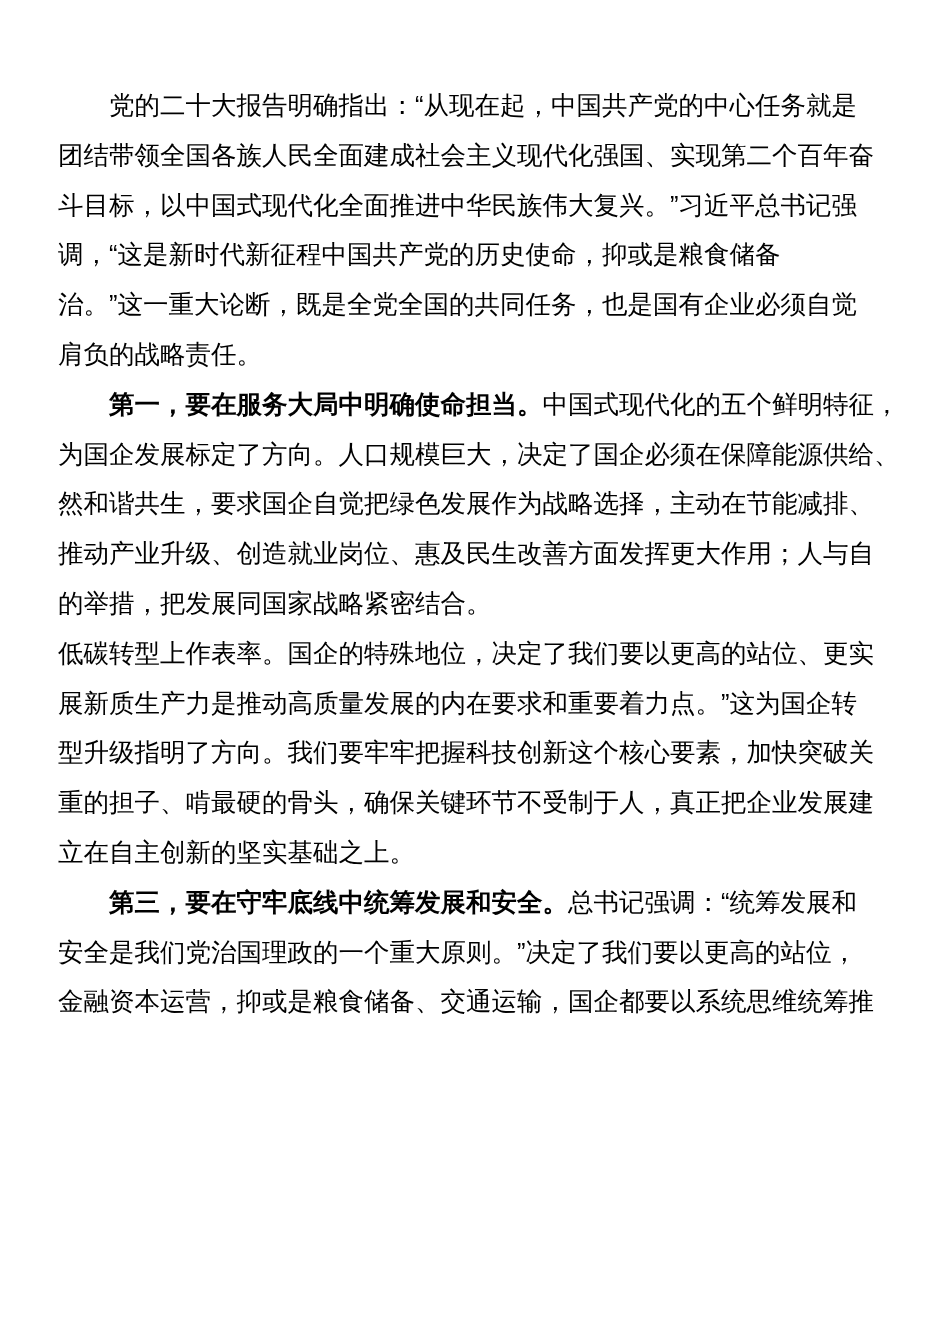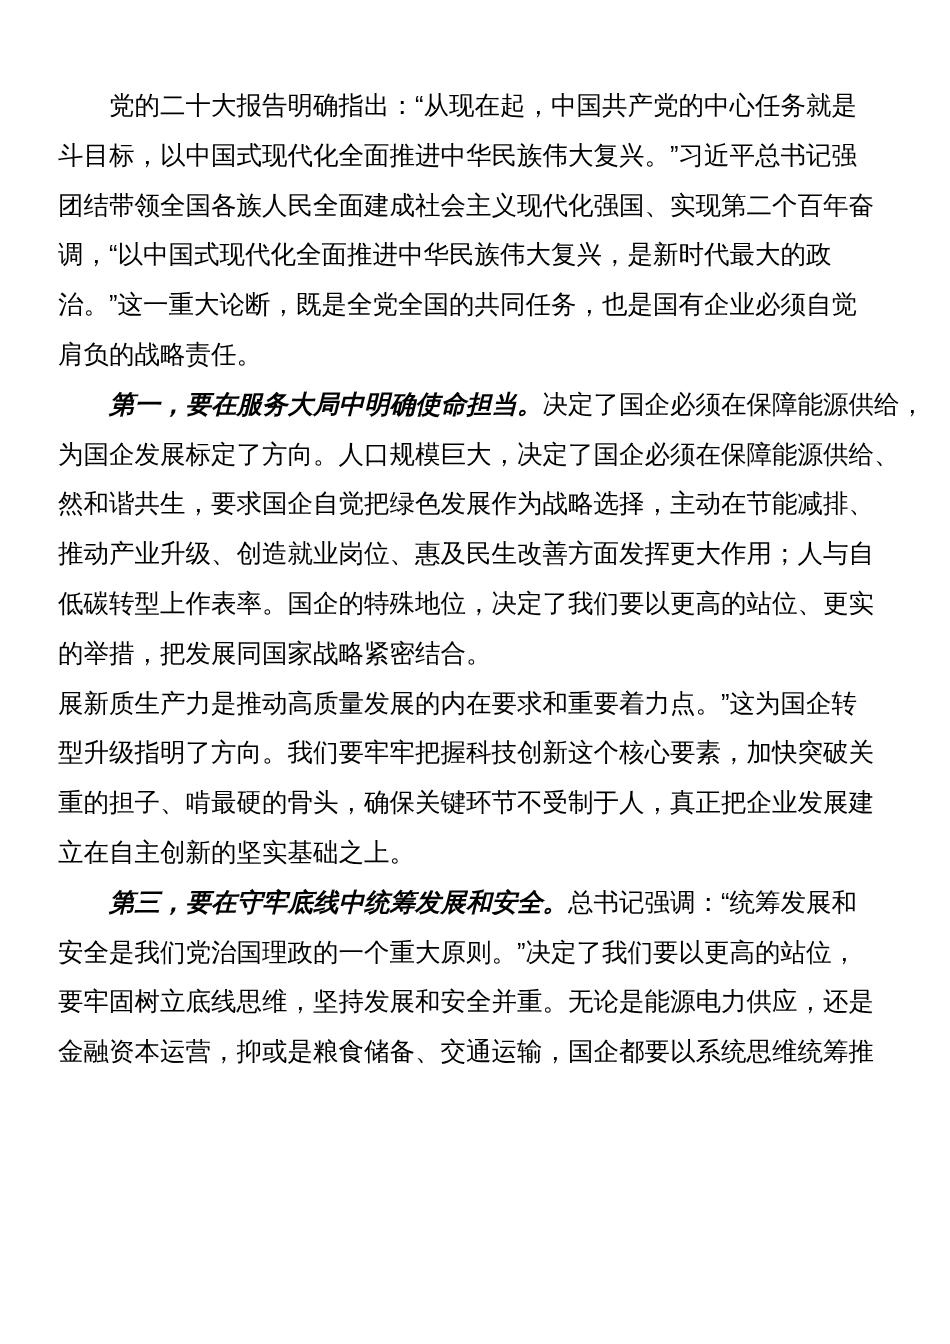--- a/index.html
+++ b/index.html
@@ -33,53 +33,51 @@
     height: 49.8px;
     line-height: 49.8px;
     white-space: nowrap;
     letter-spacing: 0;
   }
   .line.first {
     text-indent: 51px; 
   }
   .seg-bold {
     font-weight: 700;
-    font-style: italic;
   }
   .seg-regular {
     font-weight: 400;
   }
 </style>
 </head>
 <body>
 
 <div class="page" style="background: rgb(255, 255, 255);">
   <div class="doc-body" style="color: rgb(0, 0, 0);">
       <div class="paragraph">
         <div class="line first"><span class="seg-regular">党的二十大报告明确指出：“从现在起，中国共产党的中心任务就是</span></div>
+        <div class="line"><span class="seg-regular">团结带领全国各族人民全面建成社会主义现代化强国、实现第二个百年奋</span></div>
         <div class="line"><span class="seg-regular">斗目标，以中国式现代化全面推进中华民族伟大复兴。”习近平总书记强</span></div>
-        <div class="line"><span class="seg-regular">团结带领全国各族人民全面建成社会主义现代化强国、实现第二个百年奋</span></div>
-        <div class="line"><span class="seg-regular">调，“以中国式现代化全面推进中华民族伟大复兴，是新时代最大的政</span></div>
+        <div class="line"><span class="seg-regular">调，“这是新时代新征程中国共产党的历史使命，抑或是粮食储备</span></div>
         <div class="line"><span class="seg-regular">治。”这一重大论断，既是全党全国的共同任务，也是国有企业必须自觉</span></div>
         <div class="line"><span class="seg-regular">肩负的战略责任。</span></div>
       </div>
       <div class="paragraph">
-        <div class="line first"><span class="seg-bold">第一，要在服务大局中明确使命担当。</span><span class="seg-regular">决定了国企必须在保障能源供给，</span></div>
+        <div class="line first"><span class="seg-bold">第一，要在服务大局中明确使命担当。</span><span class="seg-regular">中国式现代化的五个鲜明特征，</span></div>
         <div class="line"><span class="seg-regular">为国企发展标定了方向。人口规模巨大，决定了国企必须在保障能源供给、</span></div>
         <div class="line"><span class="seg-regular">然和谐共生，要求国企自觉把绿色发展作为战略选择，主动在节能减排、</span></div>
         <div class="line"><span class="seg-regular">推动产业升级、创造就业岗位、惠及民生改善方面发挥更大作用；人与自</span></div>
+        <div class="line"><span class="seg-regular">的举措，把发展同国家战略紧密结合。</span></div>
         <div class="line"><span class="seg-regular">低碳转型上作表率。国企的特殊地位，决定了我们要以更高的站位、更实</span></div>
-        <div class="line"><span class="seg-regular">的举措，把发展同国家战略紧密结合。</span></div>
       </div>
       <div class="paragraph">
         <div class="line"><span class="seg-regular">展新质生产力是推动高质量发展的内在要求和重要着力点。”这为国企转</span></div>
         <div class="line"><span class="seg-regular">型升级指明了方向。我们要牢牢把握科技创新这个核心要素，加快突破关</span></div>
         <div class="line"><span class="seg-regular">重的担子、啃最硬的骨头，确保关键环节不受制于人，真正把企业发展建</span></div>
         <div class="line"><span class="seg-regular">立在自主创新的坚实基础之上。</span></div>
       </div>
       <div class="paragraph">
         <div class="line first"><span class="seg-bold">第三，要在守牢底线中统筹发展和安全。</span><span class="seg-regular">总书记强调：“统筹发展和</span></div>
         <div class="line"><span class="seg-regular">安全是我们党治国理政的一个重大原则。”决定了我们要以更高的站位，</span></div>
-        <div class="line"><span class="seg-regular">要牢固树立底线思维，坚持发展和安全并重。无论是能源电力供应，还是</span></div>
         <div class="line"><span class="seg-regular">金融资本运营，抑或是粮食储备、交通运输，国企都要以系统思维统筹推</span></div>
       </div>
     </div>
 </div>
 
 </body></html>

